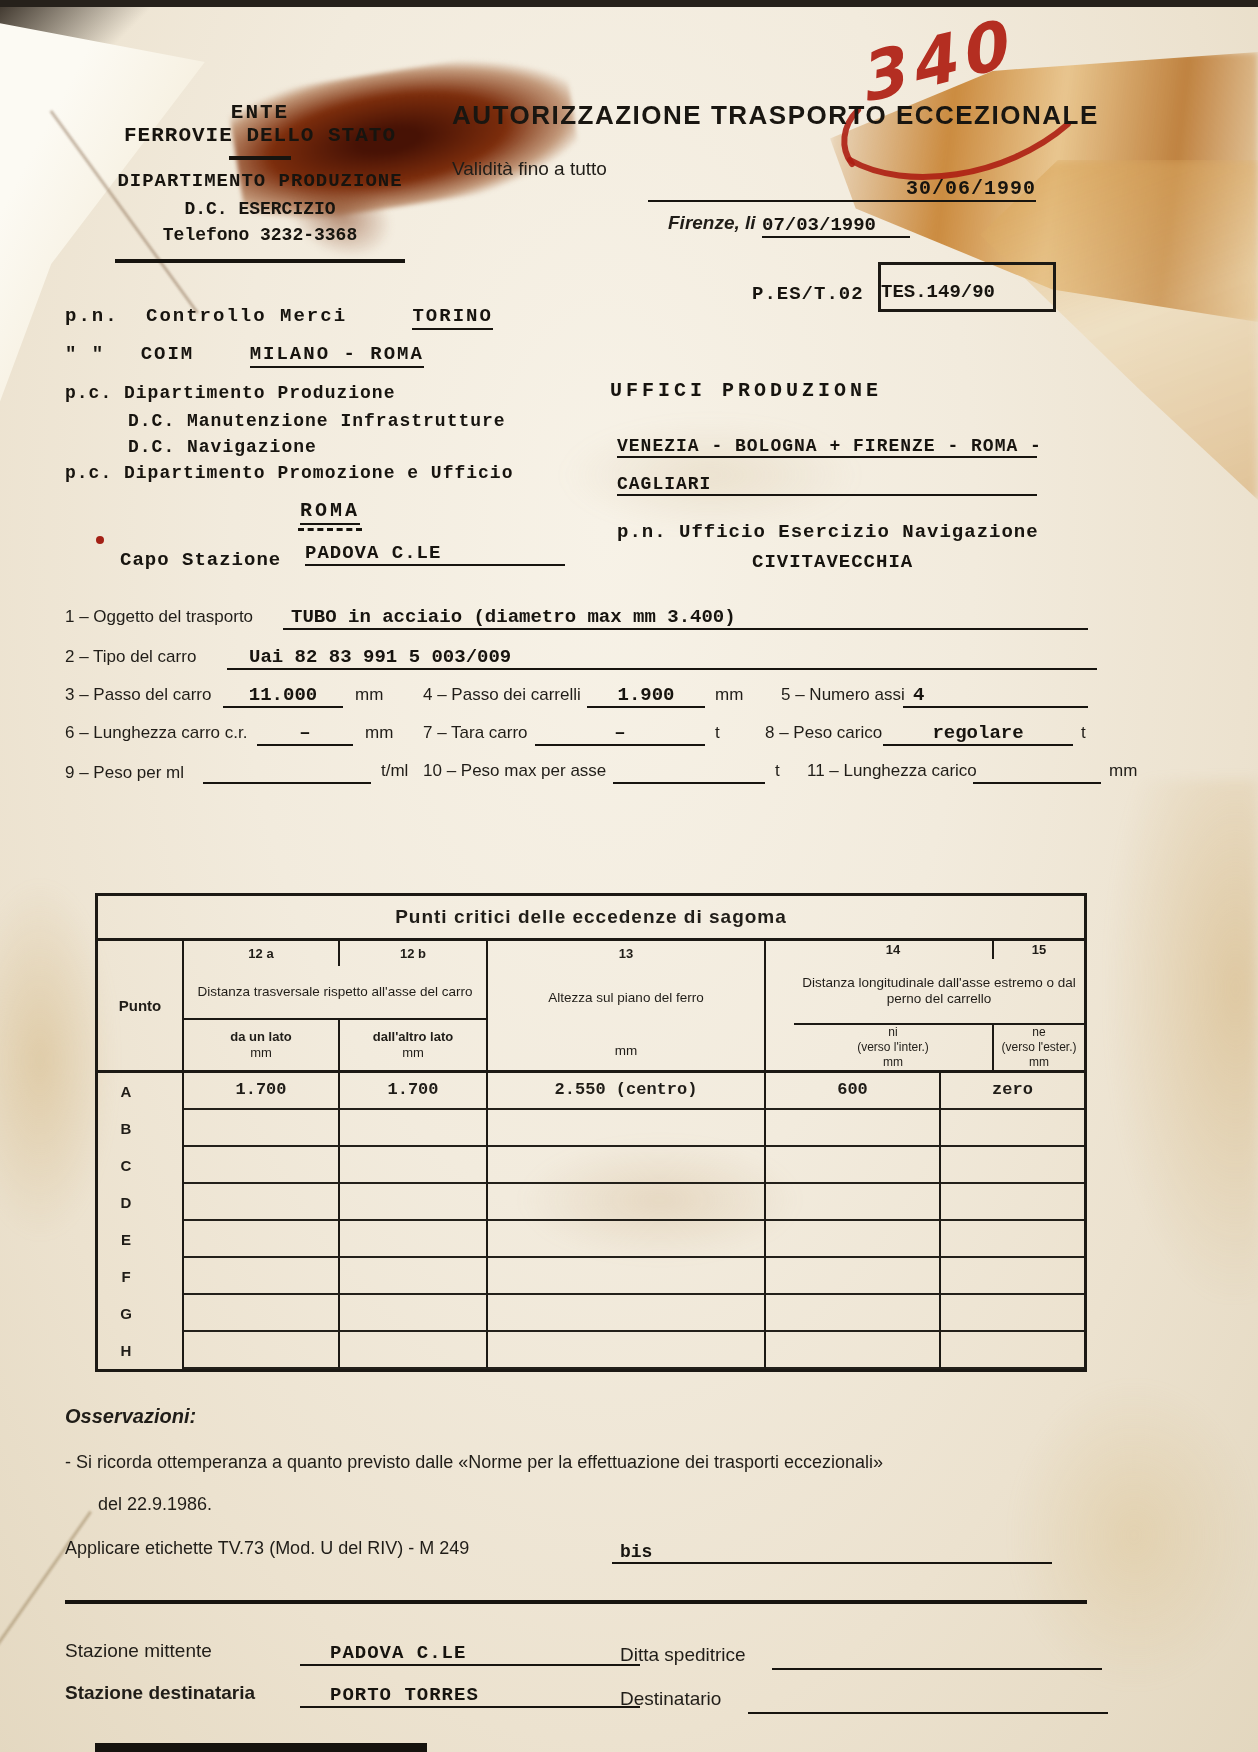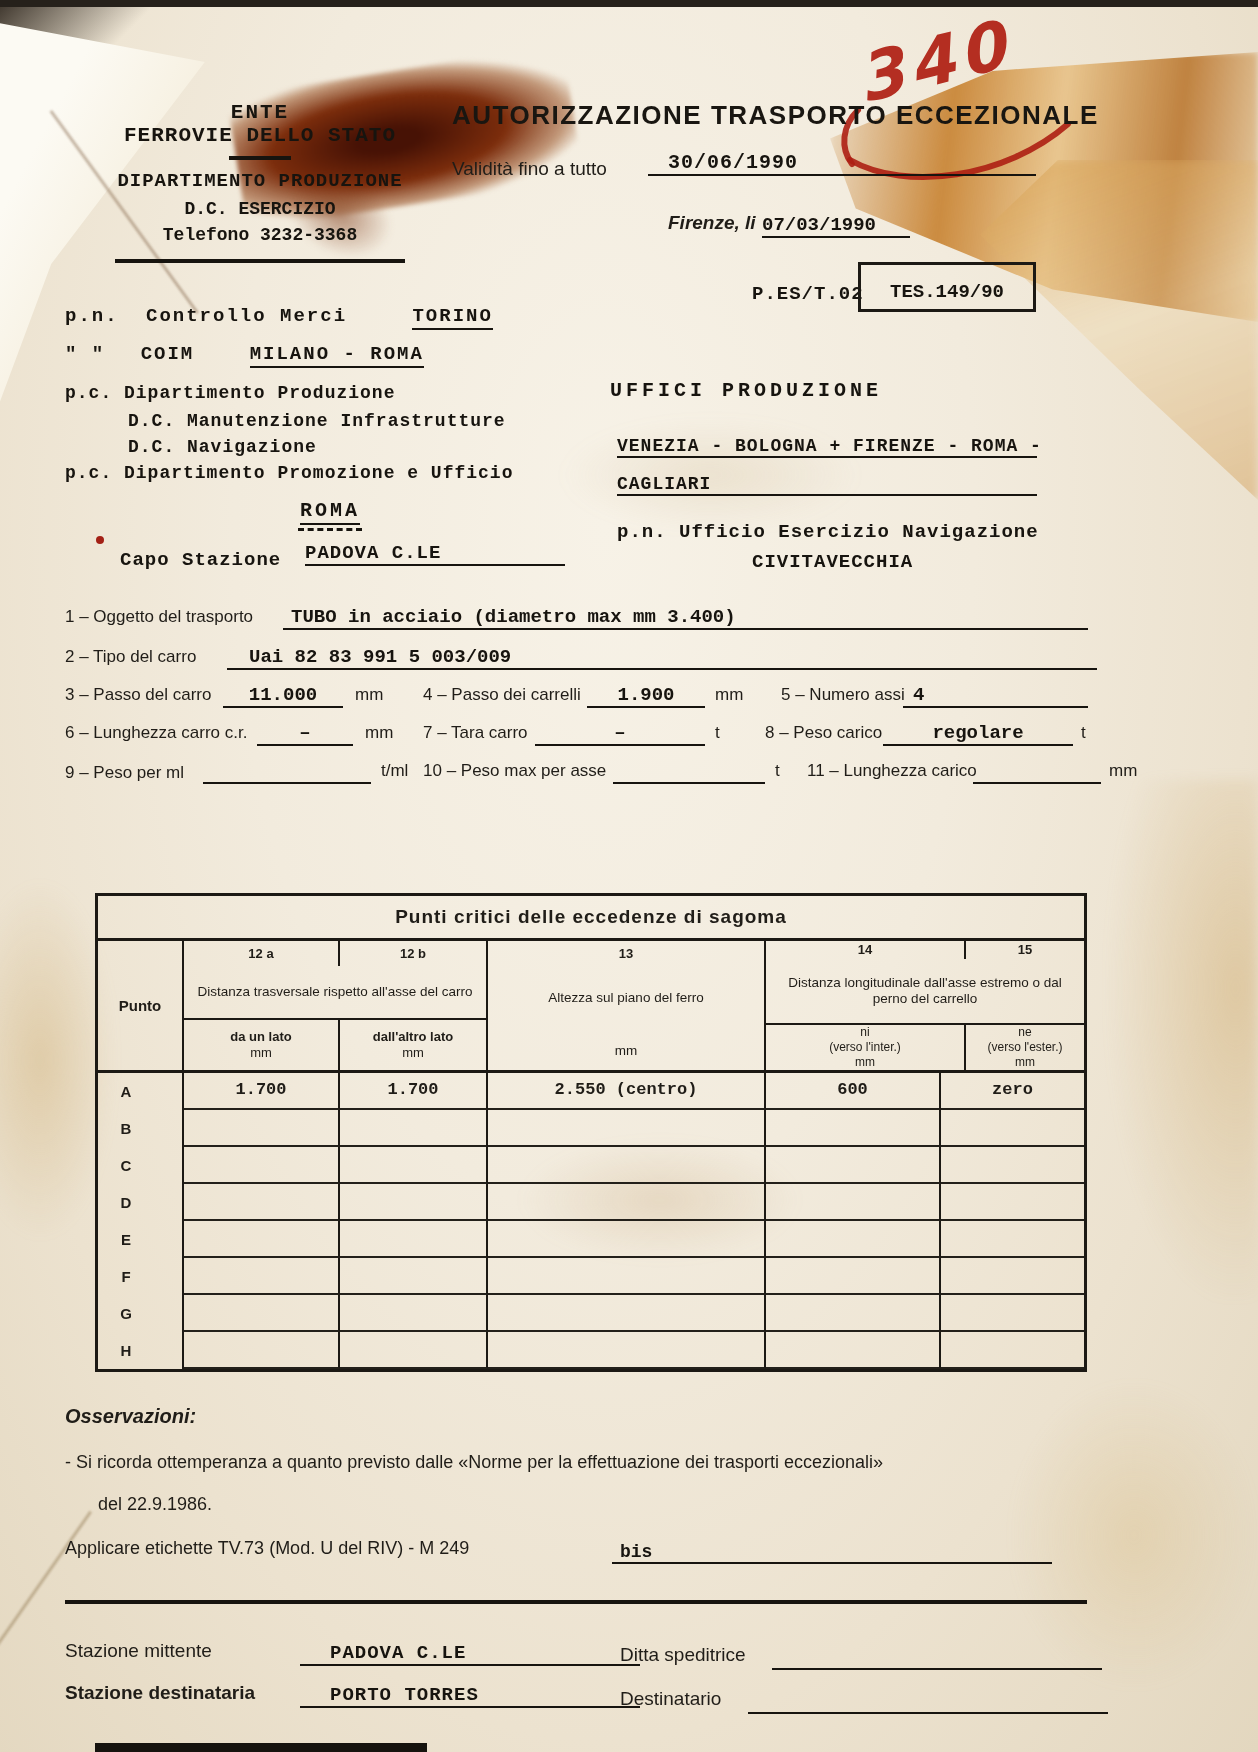--- a/index.html
+++ b/index.html
@@ -86,21 +86,21 @@
   .th13 .unit{height:40px;display:flex;align-items:center;justify-content:center;}
   .t-row{display:flex;height:37px;}
   .tdp{width:86px;border-right:2.5px solid #1c1914;display:flex;align-items:center;justify-content:center;
       padding-right:28px;font-size:15px;font-weight:bold;}
   .td{border-right:2.5px solid #1c1914;border-bottom:2.5px solid #23201a;display:flex;align-items:center;
       justify-content:center;font-family:"Liberation Mono","DejaVu Sans Mono",monospace;font-weight:700;
       font-size:17px;padding-bottom:3px;}
   .td:last-child{border-right:none;}
   .c1{width:156px;}.c2{width:148px;}.c3{width:278px;}.c4{width:175px;}.c5{flex:1;}
   .g1{width:304px;border-right:2.5px solid #1c1914;}
-  .g2{flex:1;}
+  .g2{flex:1;margin-left:28px;}
   .w1{width:156px;}.w2{flex:1;}.w4{width:200px;}.w5{flex:1;}
 </style>
 </head>
 <body>
 
 <div id="paper">
 
   <div class="abs stain-c2"></div>
   <div class="abs stain-tr1"></div>
   <div class="abs stain-tr2"></div>
@@ -130,31 +130,31 @@
     <div class="rule-sm"></div>
     <div class="l3">DIPARTIMENTO PRODUZIONE</div>
     <div class="l4">D.C. ESERCIZIO</div>
     <div class="l5">Telefono 3232-3368</div>
     <div class="rule-lg"></div>
   </div>
 
   <div class="abs doc-title pr nowrap">AUTORIZZAZIONE TRASPORTO ECCEZIONALE</div>
 
   <div class="abs pr nowrap" style="left:452px;top:158px;font-size:19px;">Validità fino a tutto</div>
-  <div class="abs fill" style="left:648px;top:130px;width:388px;height:44px;">
+  <div class="abs fill" style="left:648px;top:156px;width:388px;height:44px;justify-content:flex-end;">
     <span class="tw" style="font-size:20px;letter-spacing:1px;padding-left:20px;">30/06/1990</span>
   </div>
 
   <div class="abs pr nowrap" style="left:668px;top:212px;font-size:19px;font-style:italic;font-weight:bold;">Firenze, li</div>
   <div class="abs fill" style="left:762px;top:194px;width:148px;height:42px;">
     <span class="tw" style="font-size:19px;">07/03/1990</span>
   </div>
 
   <div class="abs tw nowrap" style="left:752px;top:274px;font-size:19px;letter-spacing:1px;">P.ES/T.02</div>
-  <div class="abs" style="left:858px;top:262px;width:172px;height:44px;border:3.5px solid #1c1914;display:flex;align-items:center;justify-content:center;">
+  <div class="abs" style="left:878px;top:262px;width:172px;height:44px;border:3.5px solid #1c1914;display:flex;align-items:center;">
     <span class="tw" style="font-size:19px;">TES.149/90</span>
   </div>
 
   <div class="abs tw nowrap" style="left:65px;top:296px;font-size:19px;letter-spacing:2px;">
     <span>p.n.</span>
     <span style="margin-left:14px;">Controllo Merci</span>
     <span class="ul" style="margin-left:52px;">TORINO</span>
   </div>
   <div class="abs tw nowrap" style="left:65px;top:334px;font-size:19px;letter-spacing:2px;">
     <span>" "</span>

